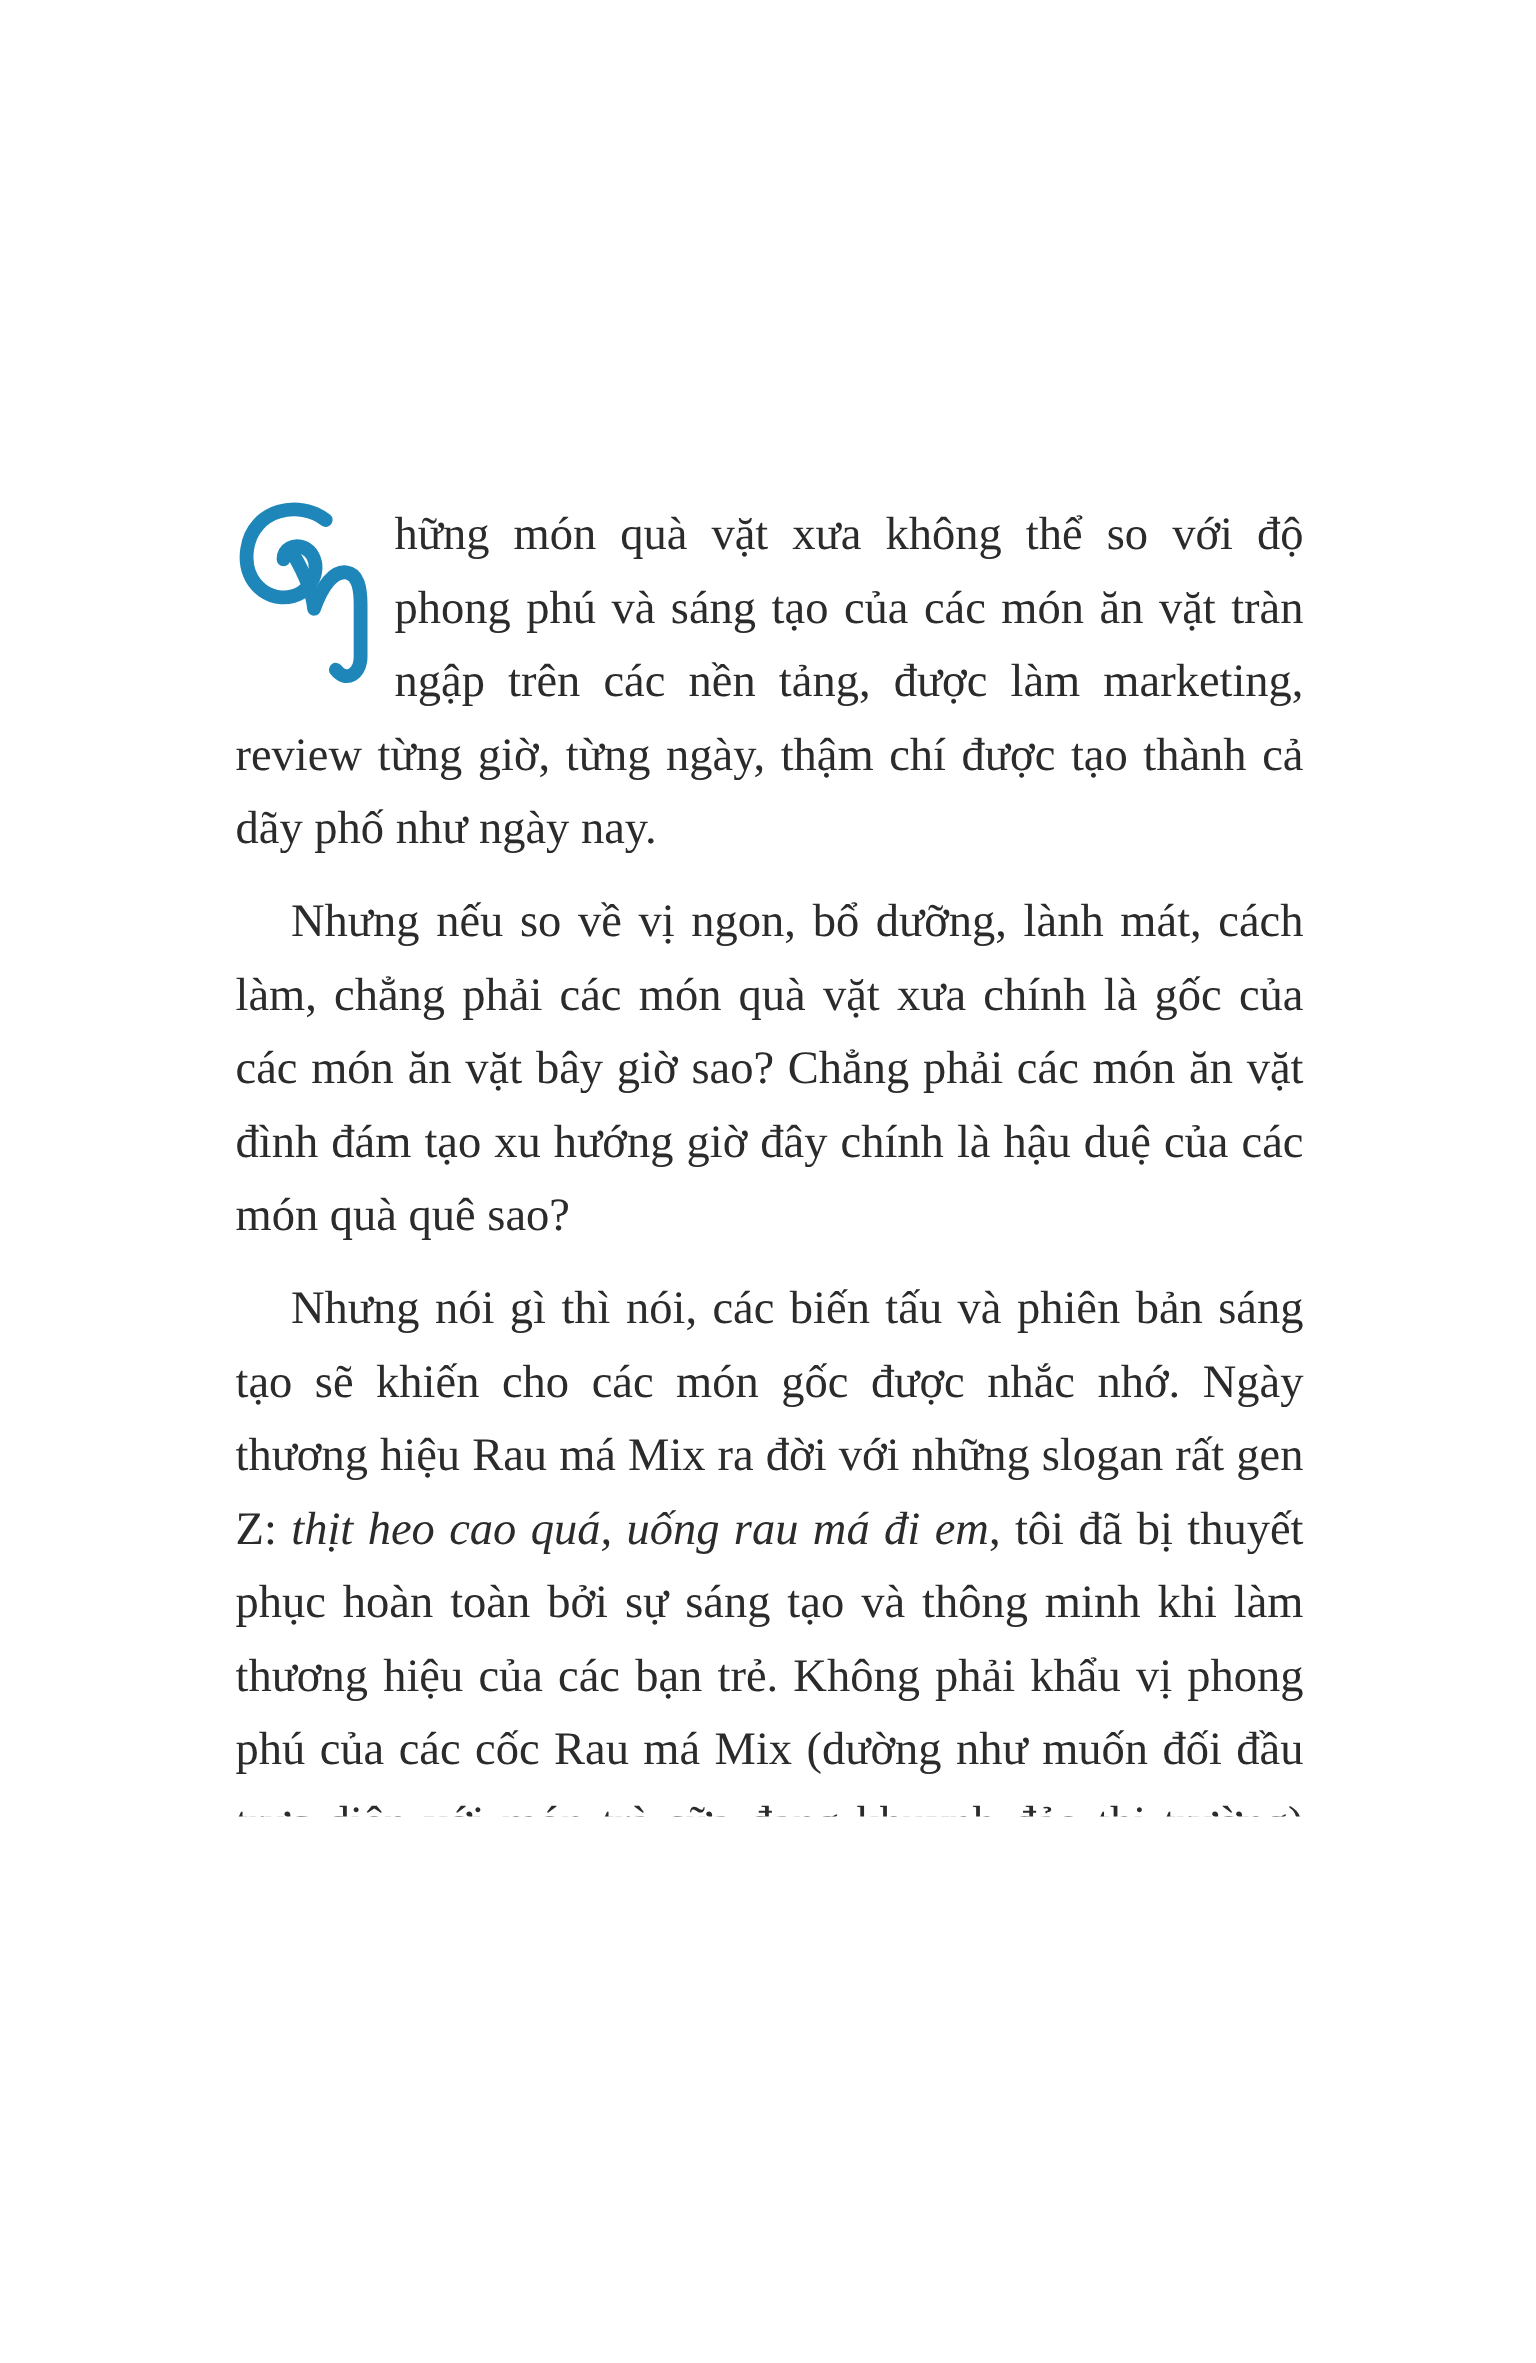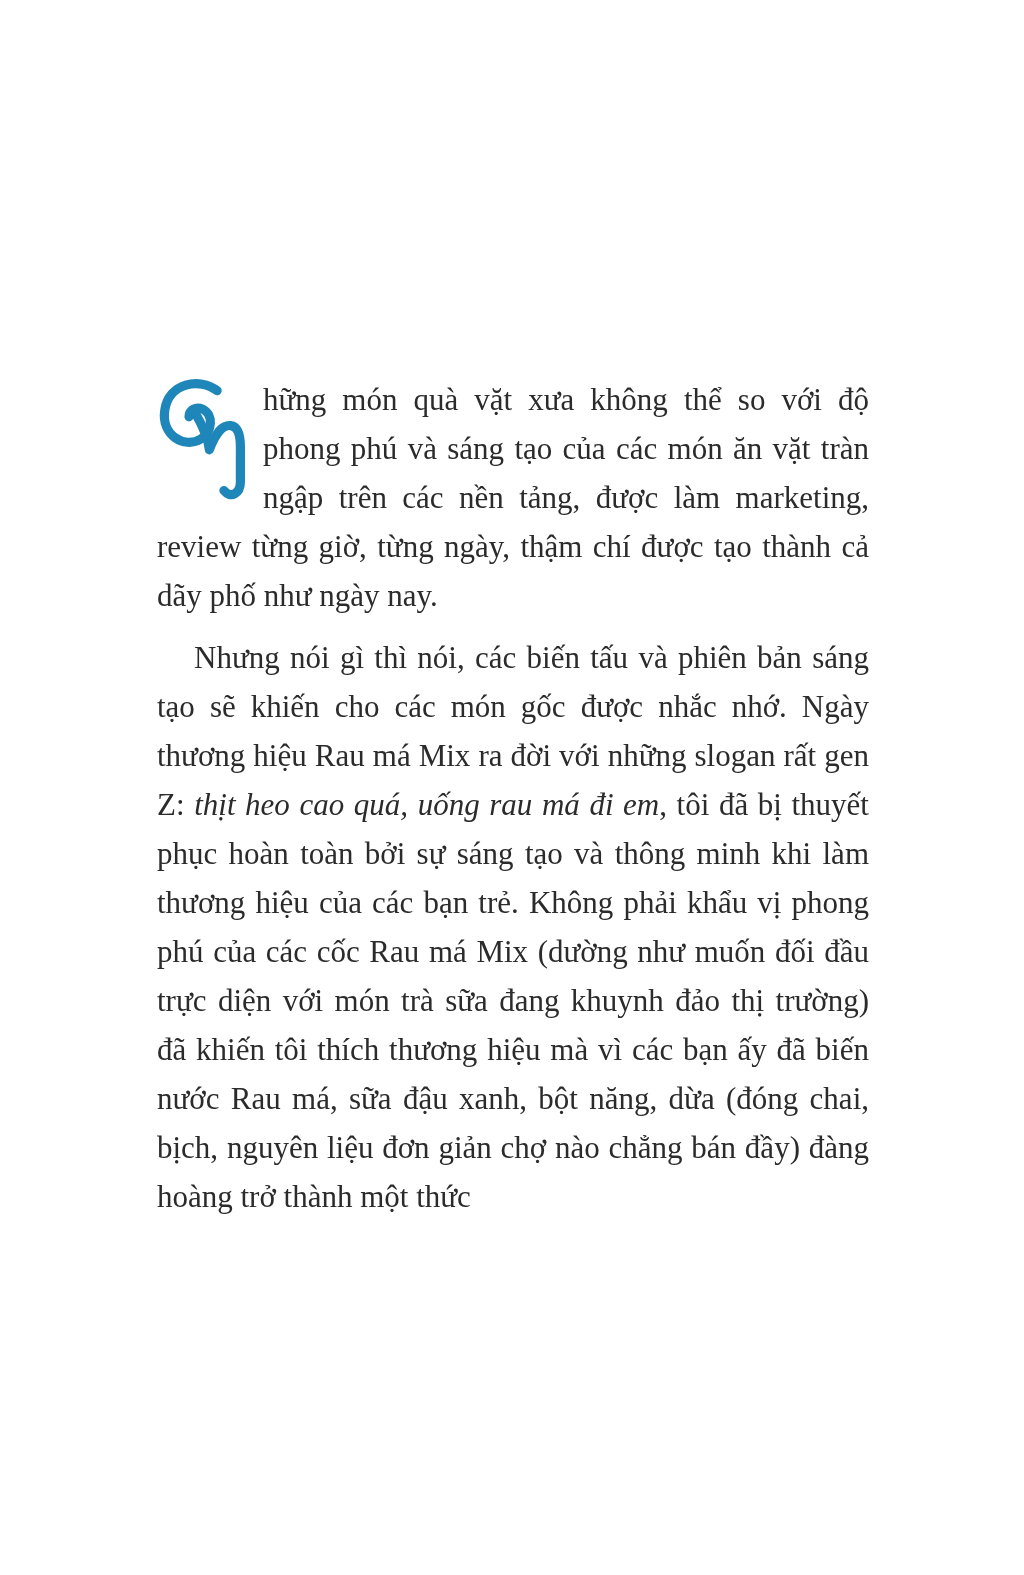--- a/index.html
+++ b/index.html
@@ -5,21 +5,20 @@
   html, body { margin: 0; padding: 0; }
   body { background: #ffffff; }
 
   .page {
     position: relative;
     width: 1024px;
     height: 1211px;
     background: #ffffff;
     overflow: hidden;
     font-family: "Liberation Serif", serif;
-    margin-top: 44px;
   }
 
   .body-text {
     position: absolute;
     left: 157px;
     top: 331px;
     width: 712px;
     font-family: "Liberation Serif", serif;
     font-size: 31px;
     line-height: 49px;
@@ -89,20 +88,21 @@
         <svg viewBox="0 0 100 130">
           <g fill="none" stroke="#1e86b8" stroke-width="9.5" stroke-linecap="round" stroke-linejoin="round">
             <path d="M 62 10 C 44 -4 12 2 8 30 C 4 56 28 70 45 60 C 58 52 58 34 47 29 C 40 26 33 30 33 37"></path>
             <path d="M 40 34 C 48 48 53 60 54 71 C 60 54 68 45 76 46 C 84 47 86 56 86 68 L 86 104 C 86 116 76 122 69 113"></path>
           </g>
         </svg>
       </span>
       <span>hững món quà vặt xưa không thể so với độ phong phú và sáng tạo của các món ăn vặt tràn ngập trên các nền tảng, được làm marketing, review từng giờ, từng ngày, thậm chí được tạo thành cả dãy phố như ngày nay.</span>
     </p>
 
+    <p class="para indent">Nhưng nếu so về vị ngon, bổ dưỡng, lành mát, cách làm, chẳng phải các món quà vặt xưa chính là gốc của các món ăn vặt bây giờ sao? Chẳng phải các món ăn vặt đình đám tạo xu hướng giờ đây chính là hậu duệ của các món quà quê sao?</p>
 
     <p class="para indent">
       <span>Nhưng nói gì thì nói, các biến tấu và phiên bản sáng tạo sẽ khiến cho các món gốc được nhắc nhớ. Ngày thương hiệu Rau má Mix ra đời với những slogan rất gen Z: </span><em>thịt heo cao quá, uống rau má đi em</em><span>, tôi đã bị thuyết phục hoàn toàn bởi sự sáng tạo và thông minh khi làm thương hiệu của các bạn trẻ. Không phải khẩu vị phong phú của các cốc Rau má Mix (dường như muốn đối đầu trực diện với món trà sữa đang khuynh đảo thị trường) đã khiến tôi thích thương hiệu mà vì các bạn ấy đã biến nước Rau má, sữa đậu xanh, bột năng, dừa (đóng chai, bịch, nguyên liệu đơn giản chợ nào chẳng bán đầy) đàng hoàng trở thành một thức</span>
     </p>
 
   </main>
 
   <footer class="footer">
     <span class="page-number">16</span>
     <span class="running-title">Món Chẳng là nhà</span>

